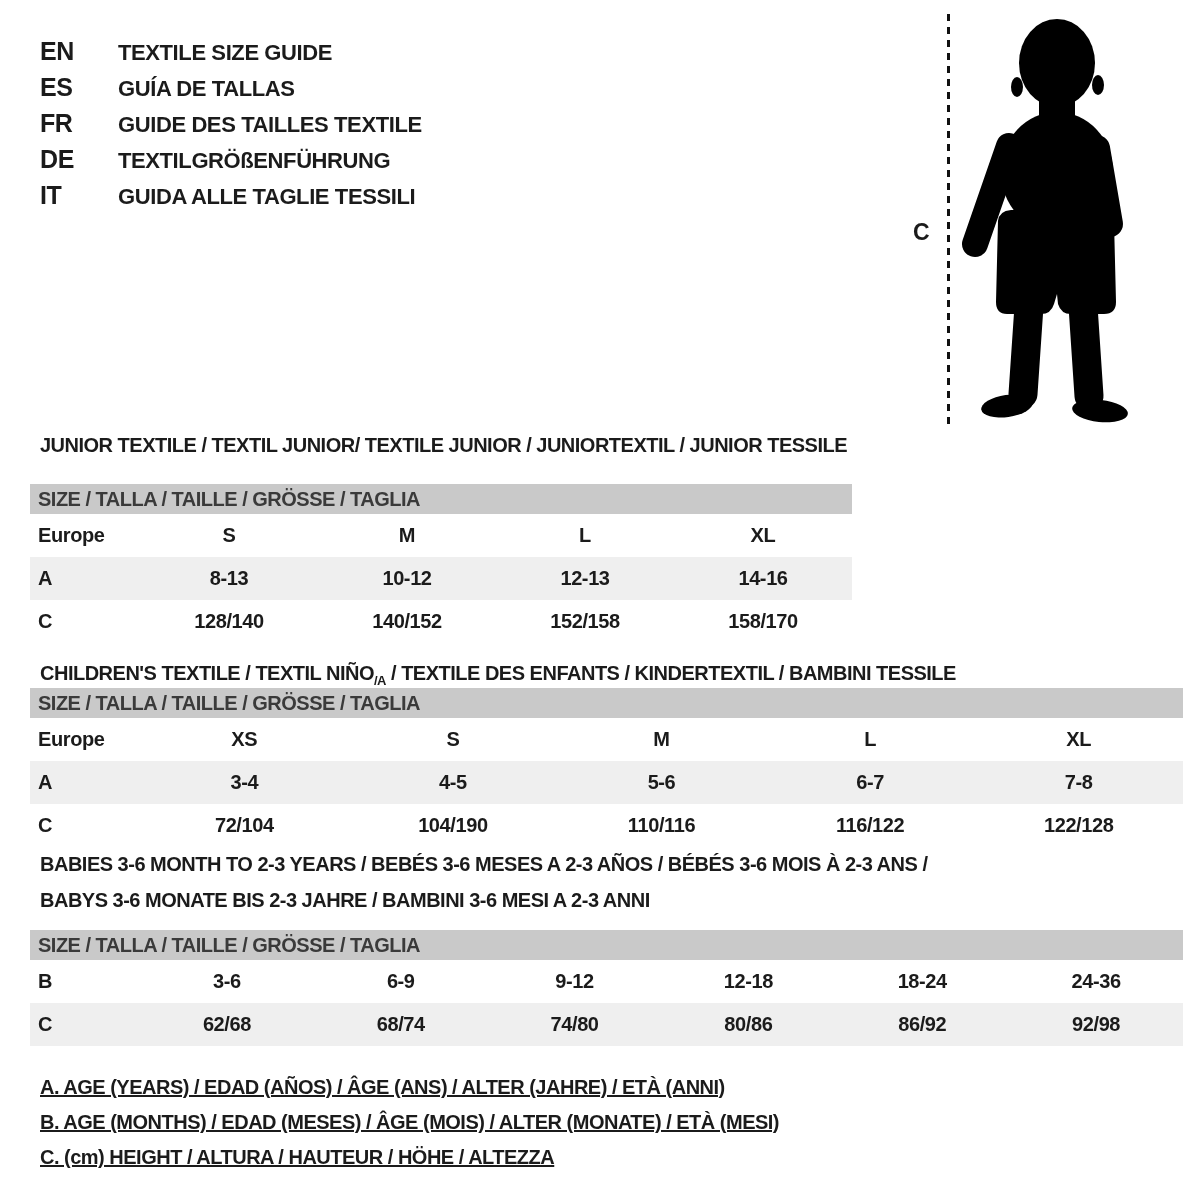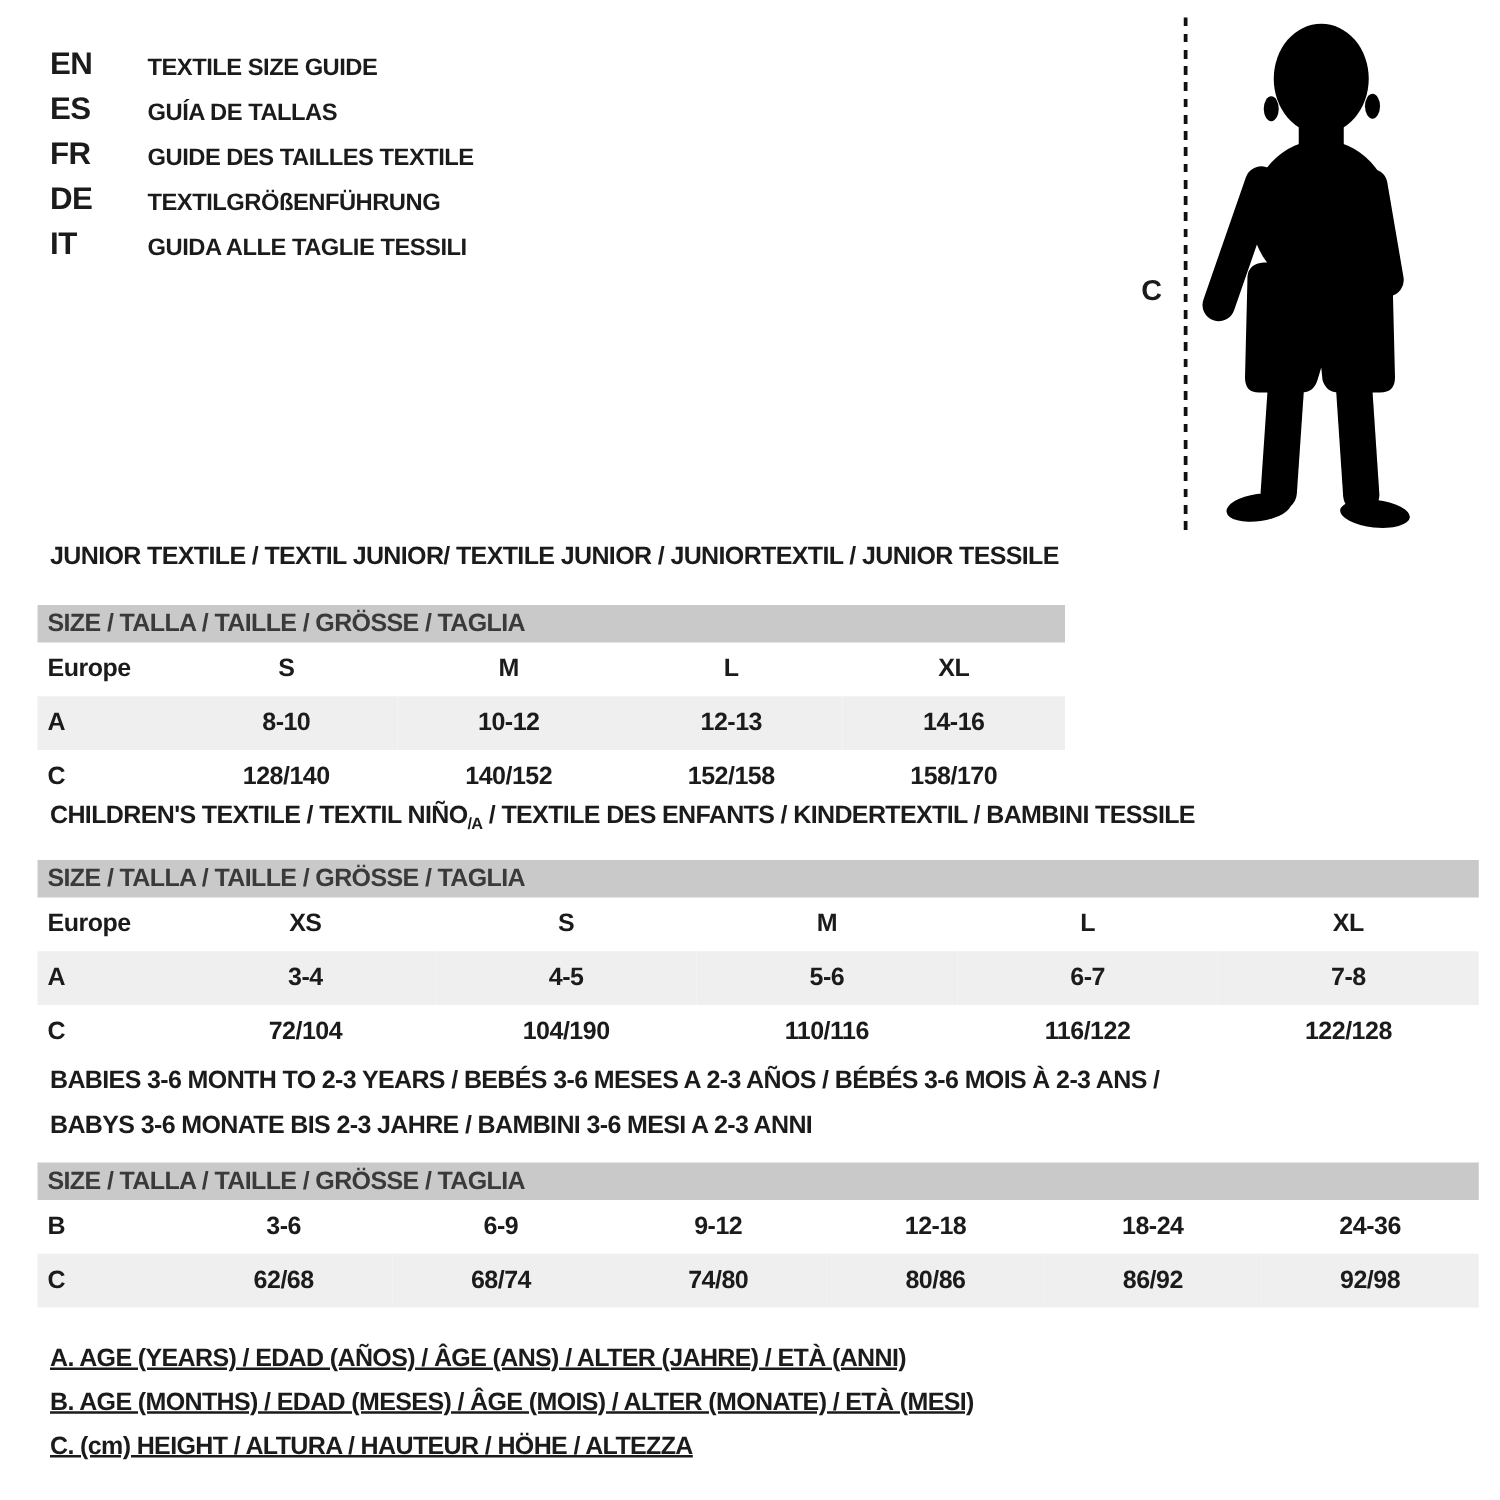--- a/index.html
+++ b/index.html
@@ -12,35 +12,35 @@
     color:#1b1b1b;
     letter-spacing:-0.4px;
     overflow:hidden;
   }
   .abs { position:absolute; }
 
   
   .lang-block { left:40px; top:30px; }
   .lang-row { display:flex; height:36px; align-items:flex-end; }
   .lang-code { width:78px; font-size:25px; }
-  .lang-title { font-size:19px; white-space:nowrap; }
+  .lang-title { font-size:22px; white-space:nowrap; }
 
   
   .dash-line {
     left:947px; top:14px; width:3px; height:412px;
     background:repeating-linear-gradient(to bottom, #111 0 7px, transparent 7px 13px);
   }
   .height-label { left:913px; top:219px; font-size:23px; }
   .silhouette { left:945px; top:8px; width:210px; height:420px; }
 
   
   .section-title { font-size:20px; white-space:nowrap; letter-spacing:-0.5px; }
   .sub-small { font-size:13px; vertical-align:sub; }
   .title-junior { left:40px; top:434px; }
-  .title-children { left:40px; top:641px;text-align:right; }
+  .title-children { left:40px; top:662px;text-align:right; }
   .title-babies { left:40px; top:846px; line-height:36px; }
 
   
   table { border-collapse:collapse; table-layout:fixed; }
   .size-table { position:absolute; }
   .t-junior   { left:30px; top:484px; width:822px; }
   .t-children { left:30px; top:688px; width:1153px; }
   .t-babies   { left:30px; top:930px; width:1153px; }
   th.band {
     background:#c9c9c9; color:#3a3a3a;
@@ -120,21 +120,21 @@
   </tr>
   <tr>
     <td class="lbl">Europe</td>
     <td>S</td>
     <td>M</td>
     <td>L</td>
     <td>XL</td>
   </tr>
   <tr class="alt">
     <td class="lbl">A</td>
-    <td>8-10</td>
+    <td>8-13</td>
     <td>10-12</td>
     <td>12-13</td>
     <td>14-16</td>
   </tr>
   <tr>
     <td class="lbl">C</td>
     <td>128/140</td>
     <td>140/152</td>
     <td>152/158</td>
     <td>158/170</td>

